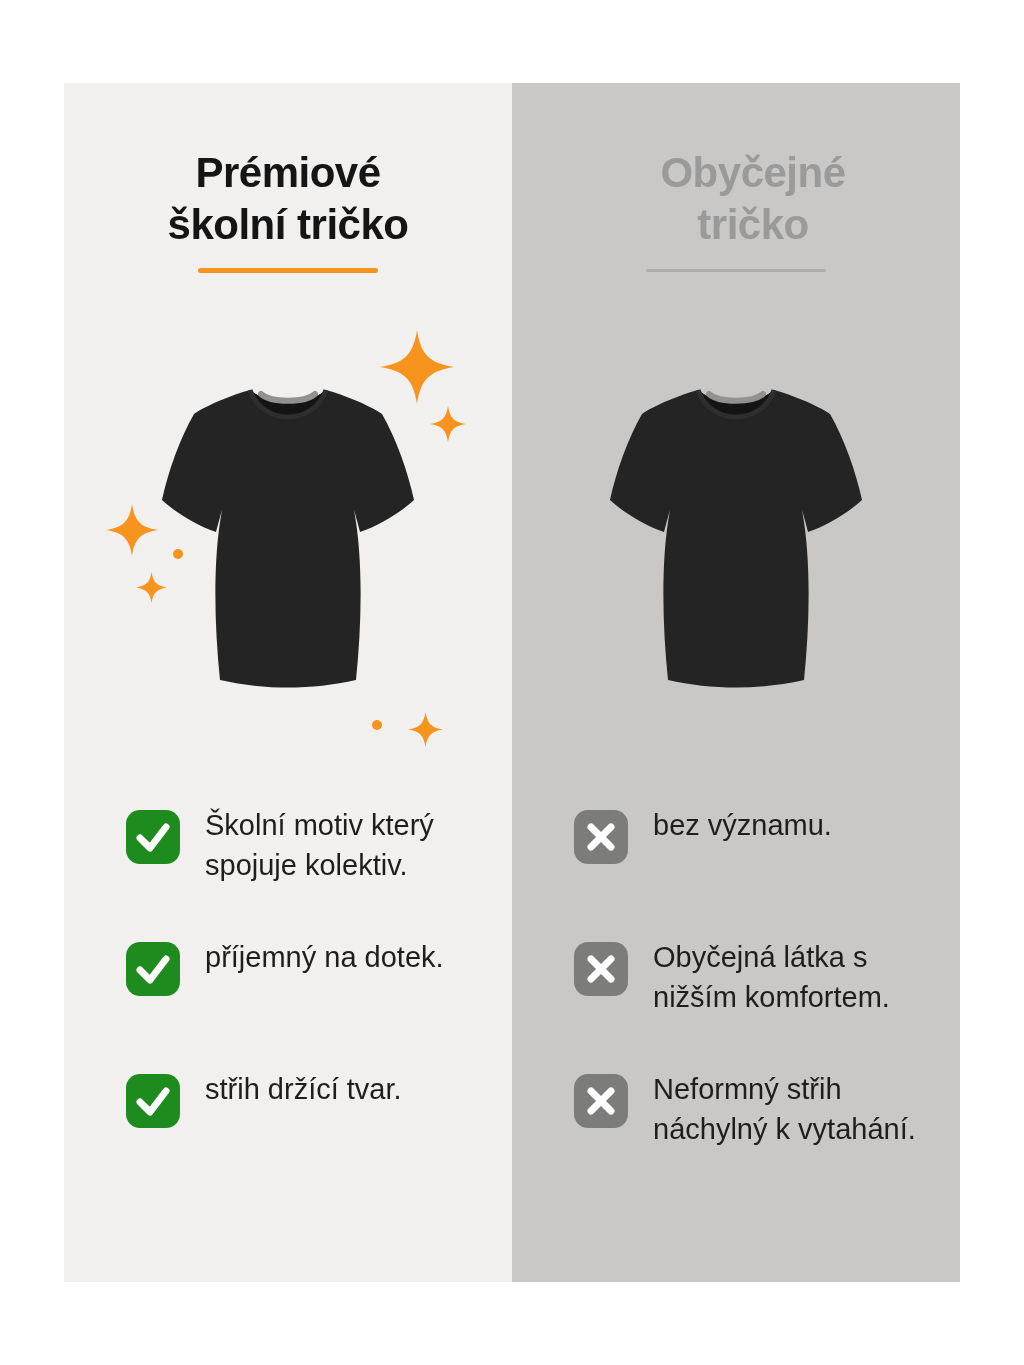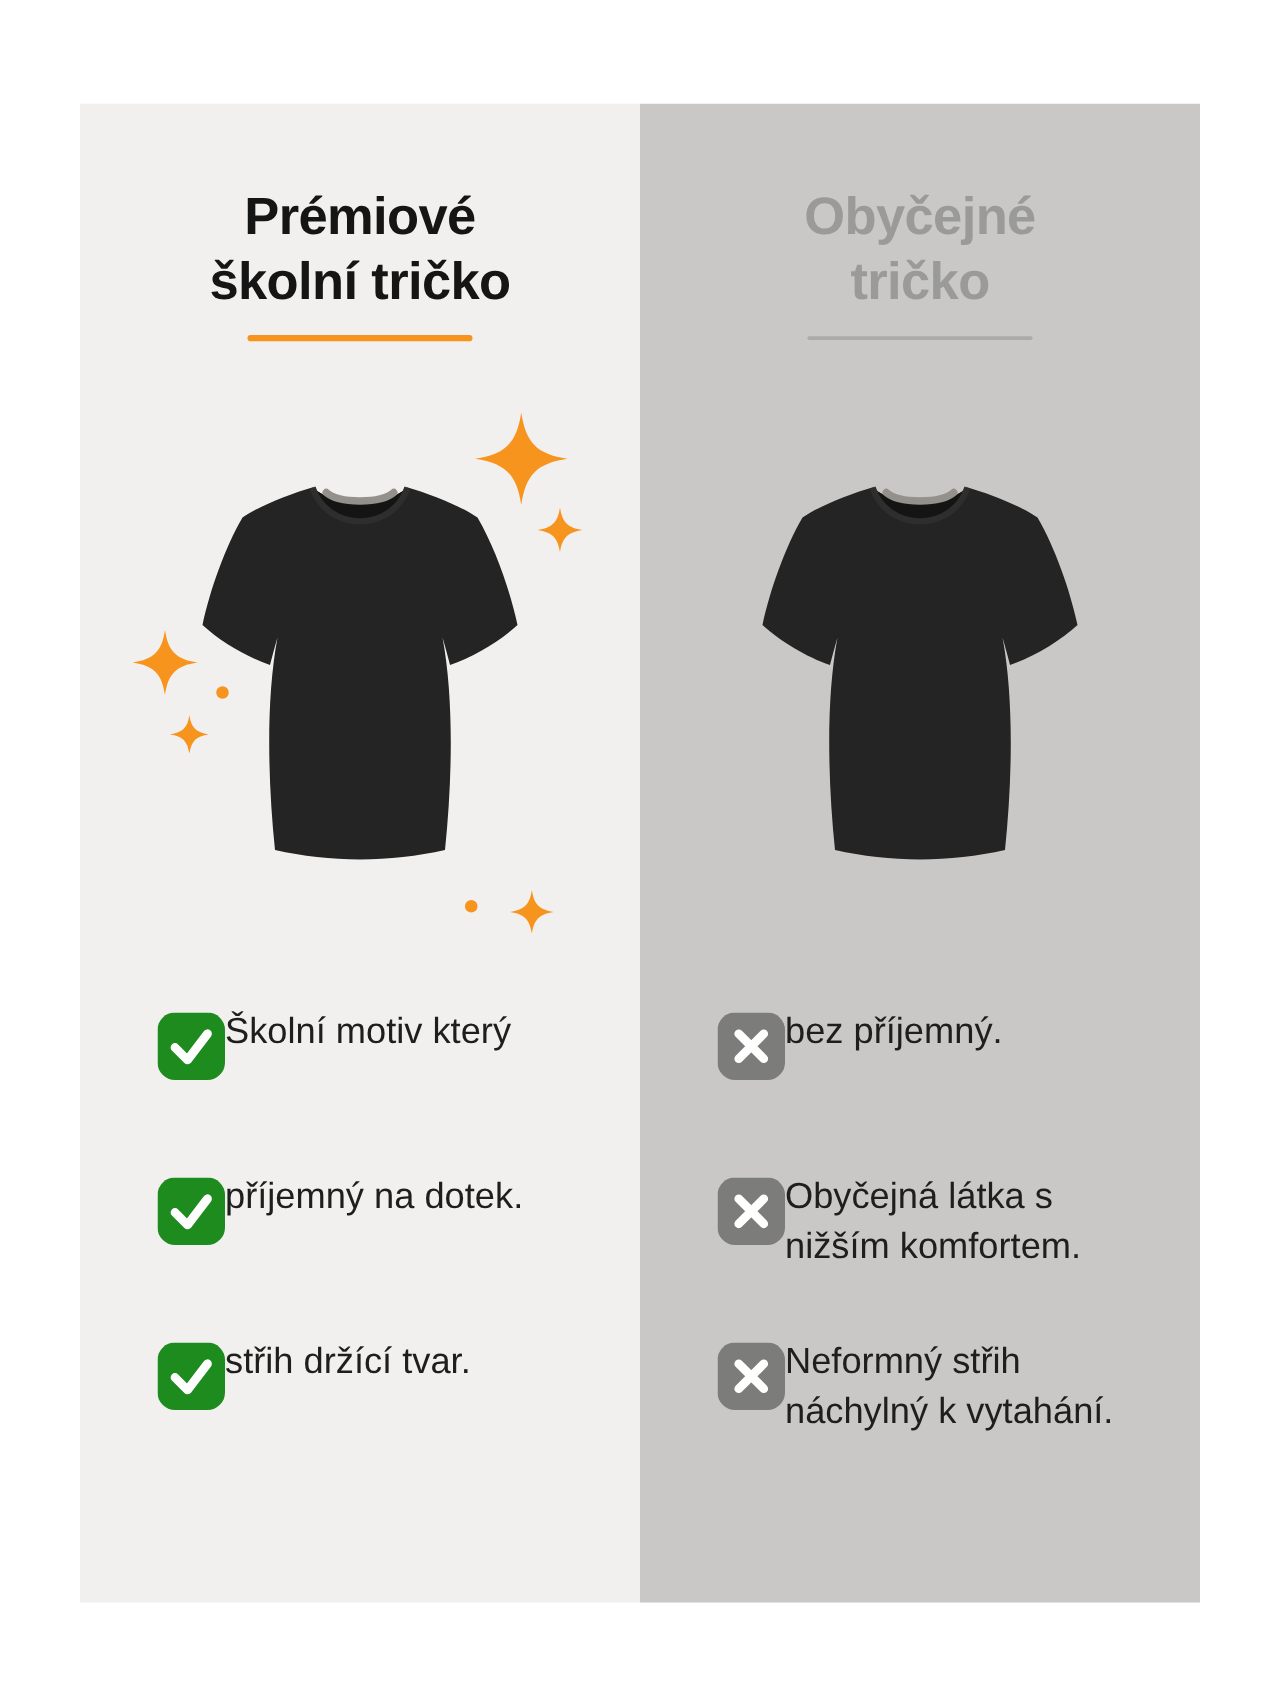--- a/index.html
+++ b/index.html
@@ -10,38 +10,38 @@
   }
   .panel{position:absolute;top:83px;width:448px;height:1199px;}
   .panel.left{left:64px;background:var(--panel_left_bg,#F1F0EE);}
   .panel.right{left:512px;background:var(--panel_right_bg,#C9C8C6);}
 
   .title{
     position:absolute;top:64px;left:0;width:100%;text-align:center;
     font-weight:700;font-size:42px;line-height:52px;letter-spacing:-0.5px;
     color:var(--title_dark,#151515);margin:0;
   }
-  .panel.right .title{color:var(--title_gray,#9A9A9A);}
+  .panel.right .title{color:var(--title_gray,#9A9A9A);padding-left:17px;}
   .title span{display:block;}
 
   .underline{
     position:absolute;top:185px;left:134px;width:180px;height:5px;
     border-radius:3px;background:var(--accent_orange,#F7941D);
   }
   .panel.right .underline{background:var(--underline_gray,#ABABAB);height:3px;top:186px;}
 
   .shirt{position:absolute;top:299px;left:94px;width:260px;height:320px;}
 
   .sparkle{position:absolute;fill:var(--accent_orange,#F7941D);}
   .dot{
     position:absolute;width:10px;height:10px;border-radius:50%;
     background:var(--accent_orange,#F7941D);
   }
 
-  .row{position:absolute;left:62px;width:370px;display:flex;align-items:flex-start;}
+  .row{position:absolute;left:62px;width:370px;display:flex;gap:25px;align-items:flex-start;}
   .badge{width:54px;height:54px;flex:0 0 auto;margin-top:5px;display:block;}
   .badge rect{fill:var(--cross_gray,#7C7C7A);}
   .badge.check rect{fill:var(--check_green,#1E8B1E);}
   .feature-text{margin:0;font-size:29px;line-height:40px;color:var(--text_dark,#1E1E1E);}
   .feature-text span{display:block;}
   .row-1{top:722px;} .row-2{top:854px;} .row-3{top:986px;}
 </style>
 </head>
 <body>
 
@@ -88,20 +88,21 @@
     <div class="dot" style="left:109px;top:466px"></div>
     <div class="dot" style="left:308px;top:637px"></div>
 
     <div class="row row-1">
       <svg class="badge check" viewBox="0 0 54 54">
         <rect x="0" y="0" width="54" height="54" rx="14"></rect>
         <path d="M14 28 L24 38 L40 17" fill="none" stroke="#ffffff" stroke-width="7" stroke-linecap="round" stroke-linejoin="round"></path>
       </svg>
       <p class="feature-text">
         <span>Školní motiv který</span>
+        <span>spojuje kolektiv.</span>
       </p>
     </div>
     <div class="row row-2">
       <svg class="badge check" viewBox="0 0 54 54">
         <rect x="0" y="0" width="54" height="54" rx="14"></rect>
         <path d="M14 28 L24 38 L40 17" fill="none" stroke="#ffffff" stroke-width="7" stroke-linecap="round" stroke-linejoin="round"></path>
       </svg>
       <p class="feature-text">
         <span>příjemný na dotek.</span>
       </p>
@@ -127,21 +128,21 @@
     <svg class="shirt" viewBox="0 0 260 320">
         <use href="#tshirt-shape"></use>
       </svg>
 
     <div class="row row-1">
       <svg class="badge cross" viewBox="0 0 54 54">
         <rect x="0" y="0" width="54" height="54" rx="14"></rect>
         <path d="M17 17 L37 37 M37 17 L17 37" fill="none" stroke="#ffffff" stroke-width="7" stroke-linecap="round"></path>
       </svg>
       <p class="feature-text">
-        <span>bez příjemný.</span>
+        <span>bez významu.</span>
       </p>
     </div>
     <div class="row row-2">
       <svg class="badge cross" viewBox="0 0 54 54">
         <rect x="0" y="0" width="54" height="54" rx="14"></rect>
         <path d="M17 17 L37 37 M37 17 L17 37" fill="none" stroke="#ffffff" stroke-width="7" stroke-linecap="round"></path>
       </svg>
       <p class="feature-text">
         <span>Obyčejná látka s</span>
         <span>nižším komfortem.</span>

